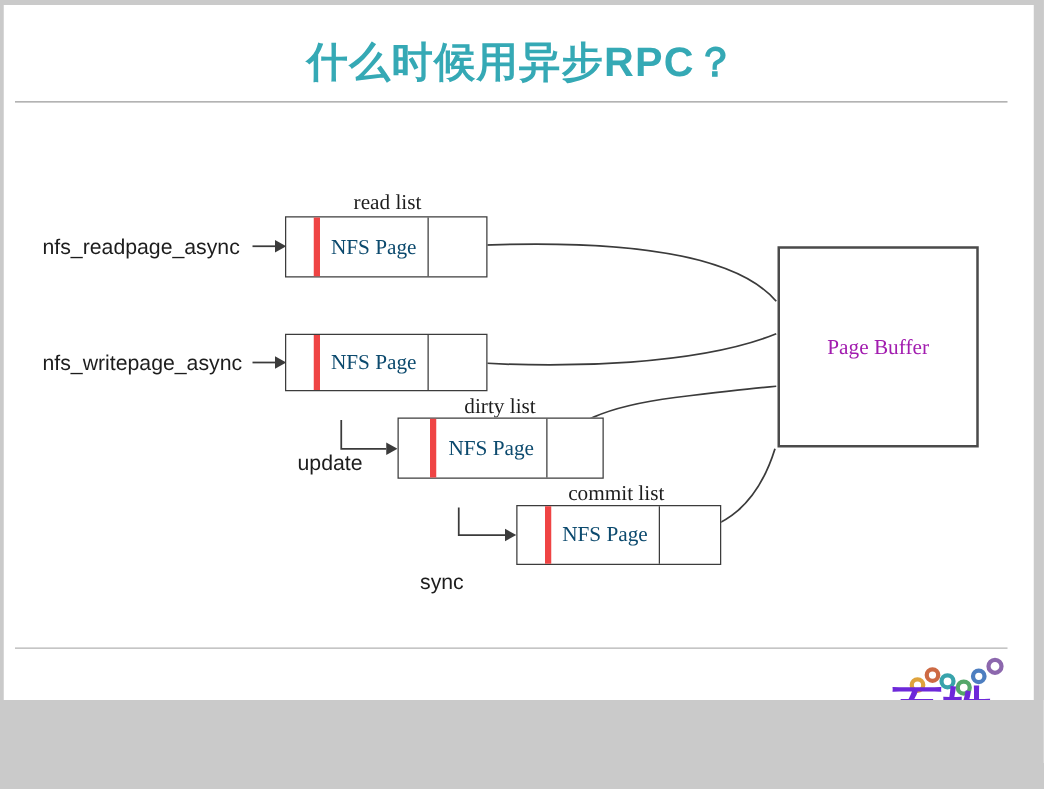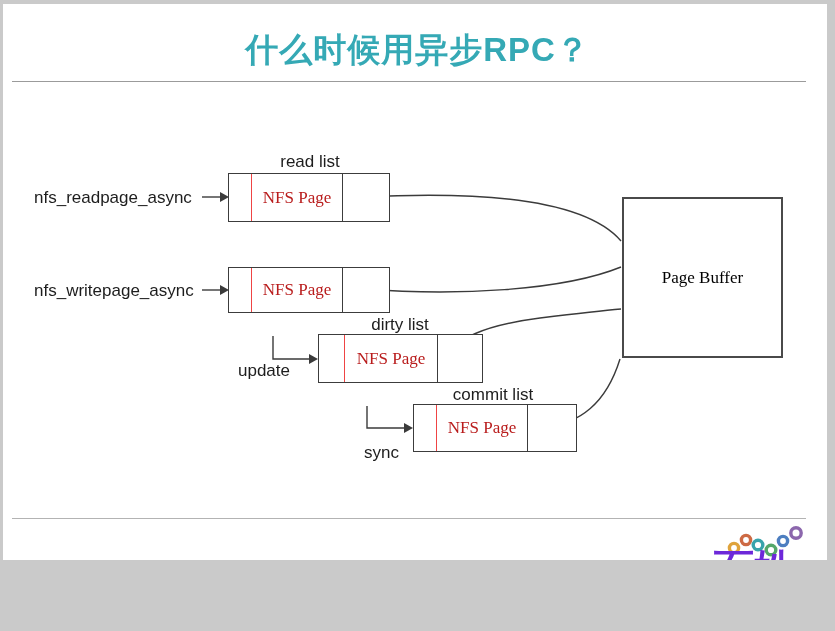--- a/index.html
+++ b/index.html
@@ -7,28 +7,28 @@
   .stage{position:relative;width:835px;height:560px;overflow:hidden;background:#cacaca;}
   .slide{position:absolute;left:3px;top:4px;width:824px;height:616px;background:#ffffff;}
   .page-title{position:absolute;left:0;top:28px;width:835px;margin:0;text-align:center;
               font-size:33px;font-weight:bold;color:#35a9b5;letter-spacing:1px;}
   .title-rule{position:absolute;left:12px;top:81px;width:794px;height:1px;background:#9b9b9b;}
   .footer-rule{position:absolute;left:12px;top:518px;width:794px;height:1px;background:#b3b3b3;}
   svg.overlay{position:absolute;left:0;top:0;}
   .listbox{position:absolute;display:flex;border:1px solid #3c3c3c;background:#fff;box-sizing:border-box;}
   .cell{box-sizing:border-box;height:100%;}
   .cell-mid{flex:1;display:flex;align-items:center;justify-content:center;
-            border-left:1px solid #ef4444;border-right:1px solid #3c3c3c;
-            font-family:"Liberation Serif",serif;font-size:17px;color:#b91c1c;}
+            border-left:5px solid #ef4444;border-right:1px solid #3c3c3c;
+            font-family:"Liberation Serif",serif;font-size:17px;color:#0c4a6e;}
   .bufferbox{position:absolute;left:622px;top:197px;width:161px;height:161px;
              border:2px solid #4a4a4a;box-sizing:border-box;display:flex;align-items:center;
              justify-content:center;font-family:"Liberation Serif",serif;font-size:17px;
-             color:#000000;background:#fff;}
+             color:#a21caf;background:#fff;}
   .dlabel{position:absolute;font-size:17px;color:#1d1d1d;white-space:nowrap;}
-  .tcenter{text-align:center;}
+  .tcenter{text-align:center;font-family:Liberation Serif, serif;}
   .stripe{position:absolute;left:2px;top:577px;height:7px;display:flex;}
   .stripe .seg{width:31.2px;height:7px;}
   .logo-text{position:absolute;left:714px;top:551px;width:110px;font-size:40px;font-weight:bold;
              color:#6d28d9;line-height:34px;font-family:Liberation Sans, sans-serif;}
 </style>
 </head>
 <body>
 
 <div class="stage">
   <div class="slide"></div>
@@ -61,21 +61,21 @@
         <circle cx="758" cy="545" r="4.8" fill="none" stroke="#38a3ab" stroke-width="3.4"></circle>
         <circle cx="771" cy="550" r="4.8" fill="none" stroke="#54a76a" stroke-width="3.4"></circle>
         <circle cx="783" cy="541" r="4.6" fill="none" stroke="#4d7ec0" stroke-width="3.4"></circle>
         <circle cx="796" cy="533" r="5.2" fill="none" stroke="#8c67ad" stroke-width="3.4"></circle>
       </g>
   </svg>
 
   <div class="dlabel" style="left:34px;top:188px;text-align:right;">nfs_readpage_async</div>
   <div class="dlabel" style="left:34px;top:281px;">nfs_writepage_async</div>
   <div class="dlabel" style="left:238px;top:361px;">update</div>
-  <div class="dlabel" style="left:336px;top:443px;margin-left:28px;">sync</div>
+  <div class="dlabel" style="left:336px;top:456px;">sync</div>
 
   <div class="dlabel tcenter" style="left:250px;top:152px;width:120px;">read list</div>
   <div class="dlabel tcenter" style="left:433px;top:385px;width:120px;">commit list</div>
   <div class="dlabel tcenter" style="left:340px;top:315px;width:120px;">dirty list</div>
 
   <div class="listbox" style="left:228px;top:173px;width:162px;height:49px;">
     <div class="cell" style="width:22px;"></div>
     <div class="cell cell-mid">NFS Page</div>
     <div class="cell" style="width:46px;"></div>
   </div>

